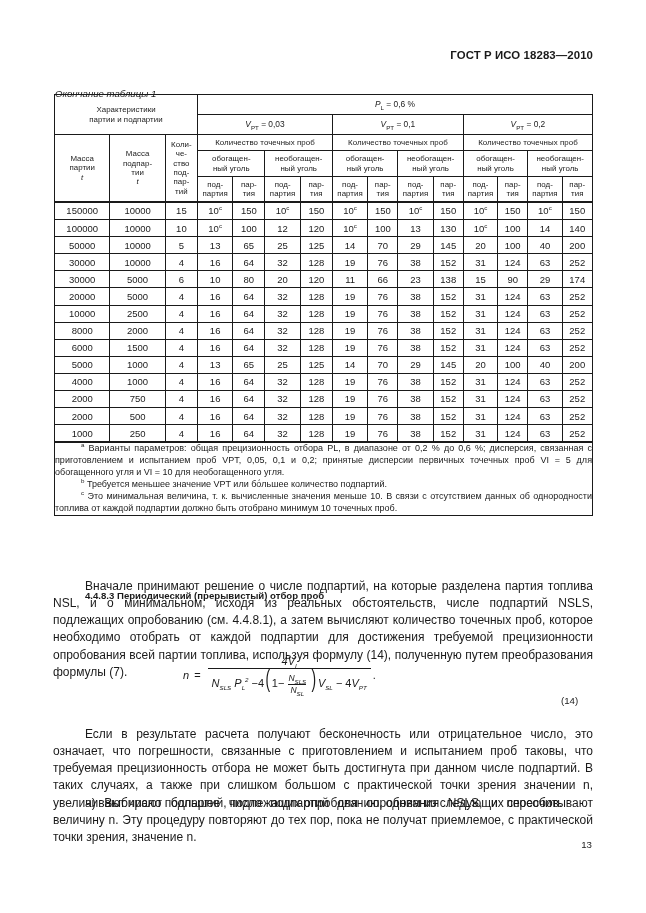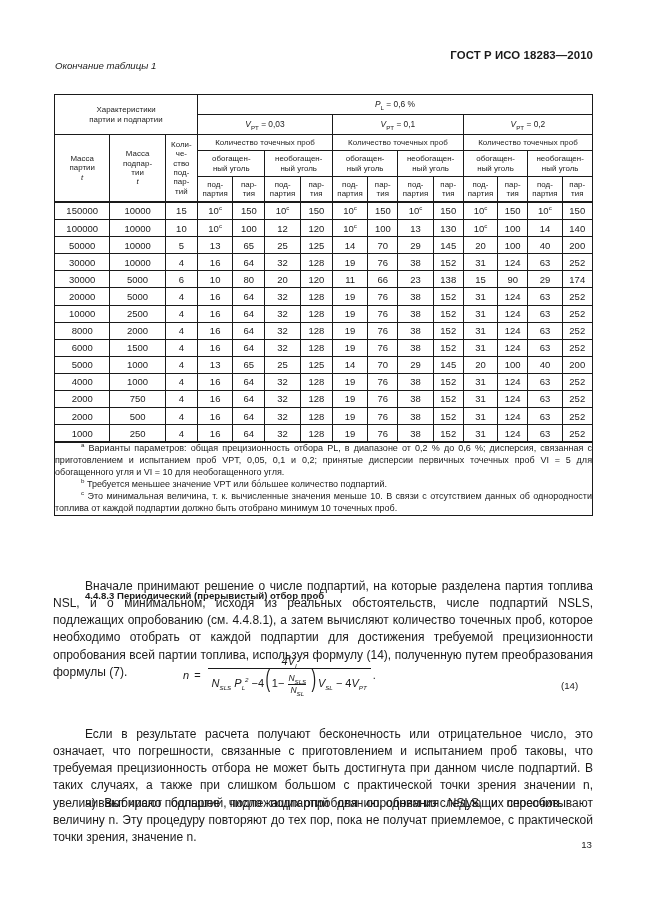--- a/index.html
+++ b/index.html
@@ -28,21 +28,21 @@
     right: 53px;
     top: 49px;
     font-size: 11.4px;
     font-weight: bold;
     letter-spacing: 0.1px;
     white-space: nowrap;
   }
   .table-caption {
     position: absolute;
     left: 55px;
-    top: 60px;
+    top: 88px;
     font-size: 9.6px;
     font-style: italic;
   }
 
   
   .tbl-wrap {
     position: absolute;
     left: 54px;
     top: 94px;
     width: 539px;
@@ -141,21 +141,21 @@
     display: inline-block;
     font-size: 23px;
     font-style: normal;
     transform: scaleX(0.6);
     line-height: 0.85;
   }
   .vname { font-style: italic; }
   .eqno {
     position: absolute;
     left: 508px;
-    top: 25px;
+    top: 40px;
     font-size: 9.7px;
     font-style: normal;
   }
   .pagenum {
     position: absolute;
     right: 54px;
     top: 839px;
     font-size: 9.7px;
   }
 </style>

